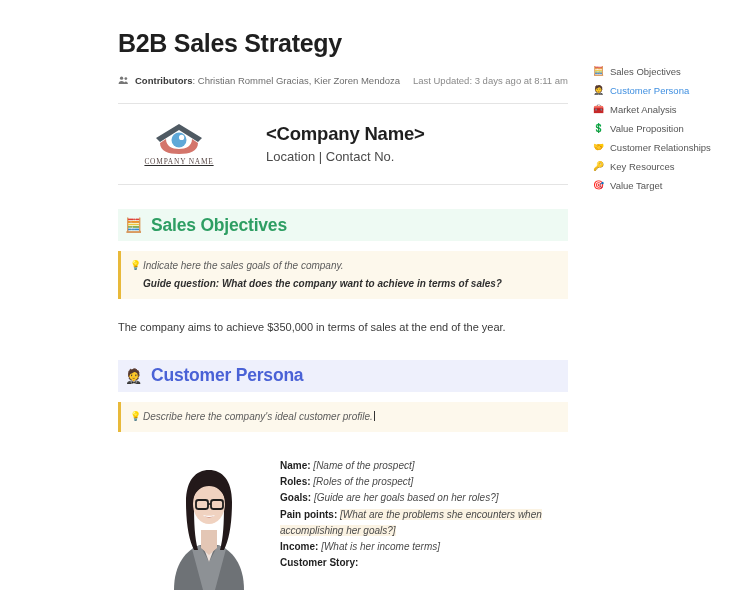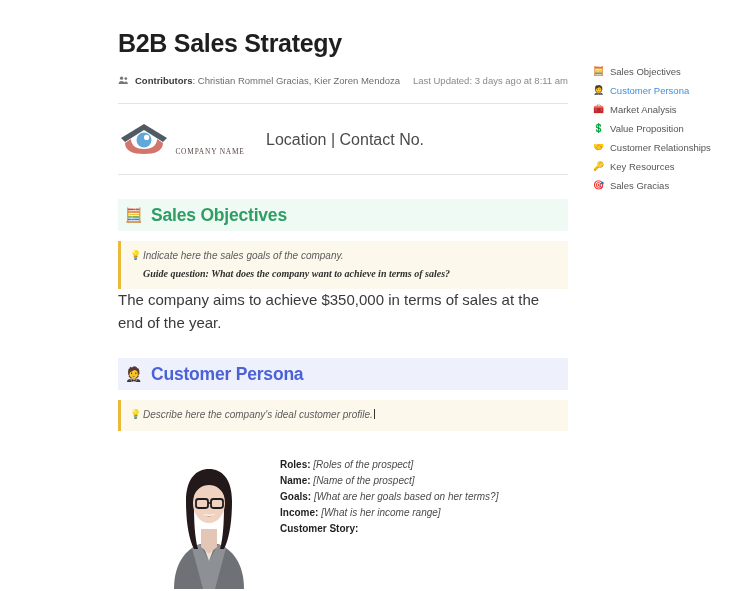--- a/index.html
+++ b/index.html
@@ -78,41 +78,43 @@
   
   .company {
     display: flex;
     align-items: center;
     padding: 16px 0 18px 0;
   }
   .logo-wrap {
     width: 122px;
     flex: 0 0 122px;
     display: flex;
-    align-items: flex-end;
+    flex-direction: column;
+    align-items: center;
     justify-content: center;
+    text-decoration: underline;
   }
   .logo-mark { position: relative; width: 62px; height: 36px; }
   .logo-name {
     font-family: "Liberation Serif", serif;
     font-size: 7.4px;
     letter-spacing: 0.8px;
     color: #5a4a48;
     margin-top: 1px;
     white-space: nowrap;
   }
   .company-text { padding-left: 26px; }
   .company-name {
     font-size: 18.5px;
     font-weight: 700;
     color: #1f1f1f;
     letter-spacing: -0.2px;
   }
   .company-sub {
-    font-size: 16px;
+    font-size: 13px;
     color: #4a4a4a;
     margin-top: 4px;
   }
 
   
   .section-head {
     display: flex;
     align-items: center;
     height: 32px;
     padding-left: 6px;
@@ -168,27 +170,27 @@
     vertical-align: -1px;
     margin-left: 1px;
   }
   .callout-line2 {
     font-style: italic;
     font-weight: 700;
     font-size: 10px;
     color: #2f2f2f;
     margin-top: 4px;
     line-height: 1.35;
-    font-family: Liberation Serif, serif;
   }
 
   
   .body-para {
-    font-size: 15px;
+    font-size: 11px;
     color: #3a3a3a;
+    margin-top: 20px;
     line-height: 1.5;
   }
 
   
   .persona {
     display: flex;
     margin-top: 26px;
     align-items: flex-start;
   }
   .persona-photo {
@@ -266,20 +268,21 @@
           <svg viewBox="0 0 62 36" width="62" height="36">
             <path d="M31 4 L54 18 L50 22 L31 10 L12 22 L8 18 Z" fill="#4f5a63"></path>
             <path d="M12 23 C12 31 20 34 31 34 C42 34 50 31 50 23 L44 19 C44 26 38 29 31 29 C24 29 18 26 18 19 Z" fill="#d4756b"></path>
             <circle cx="31" cy="20" r="7.5" fill="#5fa8d8"></circle>
             <circle cx="33.6" cy="17.4" r="2.6" fill="#ffffff"></circle>
           </svg>
         </div>
         <div class="logo-name">COMPANY NAME</div>
       </div>
       <div class="company-text">
+        <div class="company-name">&lt;Company Name&gt;</div>
         <div class="company-sub">Location | Contact No.</div>
       </div>
     </div>
 
     <div class="divider lower"></div>
 
     <div class="section-head green">
       <span class="section-emoji">🧮</span>
       <span class="section-title">Sales Objectives</span>
     </div>
@@ -326,24 +329,25 @@
           <rect x="36" y="42" width="12" height="9" rx="2.4" fill="none" stroke="#1d1d1d" stroke-width="1.8"></rect>
           <rect x="51" y="42" width="12" height="9" rx="2.4" fill="none" stroke="#1d1d1d" stroke-width="1.8"></rect>
           <line x1="48" y1="46" x2="51" y2="46" stroke="#1d1d1d" stroke-width="1.6"></line>
 
           <path d="M43 57 Q49 62 55 57 Q49 60 43 57 Z" fill="#b5685f"></path>
           <path d="M43.5 57.4 Q49 59.4 54.5 57.4" fill="none" stroke="#ffffff" stroke-width="1.1"></path>
         </svg>
       </div>
 
       <div class="persona-fields">
+        <div class="pf-row"><span class="lbl">Name:</span> <span class="val">[Name of the prospect]</span></div>
         <div class="pf-row"><span class="lbl">Roles:</span> <span class="val">[Roles of the prospect]</span></div>
-        <div class="pf-row"><span class="lbl">Name:</span> <span class="val">[Name of the prospect]</span></div>
-        <div class="pf-row"><span class="lbl">Goals:</span> <span class="val">[What are her goals based on her terms?]</span></div>
-        <div class="pf-row"><span class="lbl">Income:</span> <span class="val">[What is her income range]</span></div>
+        <div class="pf-row"><span class="lbl">Goals:</span> <span class="val">[Guide are her goals based on her roles?]</span></div>
+        <div class="pf-row wrap"><span class="lbl">Pain points:</span> <span class="val hl">[What are the problems she encounters when accomplishing her goals?]</span></div>
+        <div class="pf-row"><span class="lbl">Income:</span> <span class="val">[What is her income terms]</span></div>
         <div class="pf-row"><span class="lbl">Customer Story:</span></div>
       </div>
     </div>
 
   </div>
 
   <div class="rail">
     <div class="rail-item">
       <span class="rail-emoji">🧮</span>
       <span class="rail-label">Sales Objectives</span>
@@ -363,17 +367,17 @@
     <div class="rail-item">
       <span class="rail-emoji">🤝</span>
       <span class="rail-label">Customer Relationships</span>
     </div>
     <div class="rail-item">
       <span class="rail-emoji">🔑</span>
       <span class="rail-label">Key Resources</span>
     </div>
     <div class="rail-item">
       <span class="rail-emoji">🎯</span>
-      <span class="rail-label">Sales Gracias</span>
+      <span class="rail-label">Value Target</span>
     </div>
   </div>
 
 </div>
 
 </body></html>

